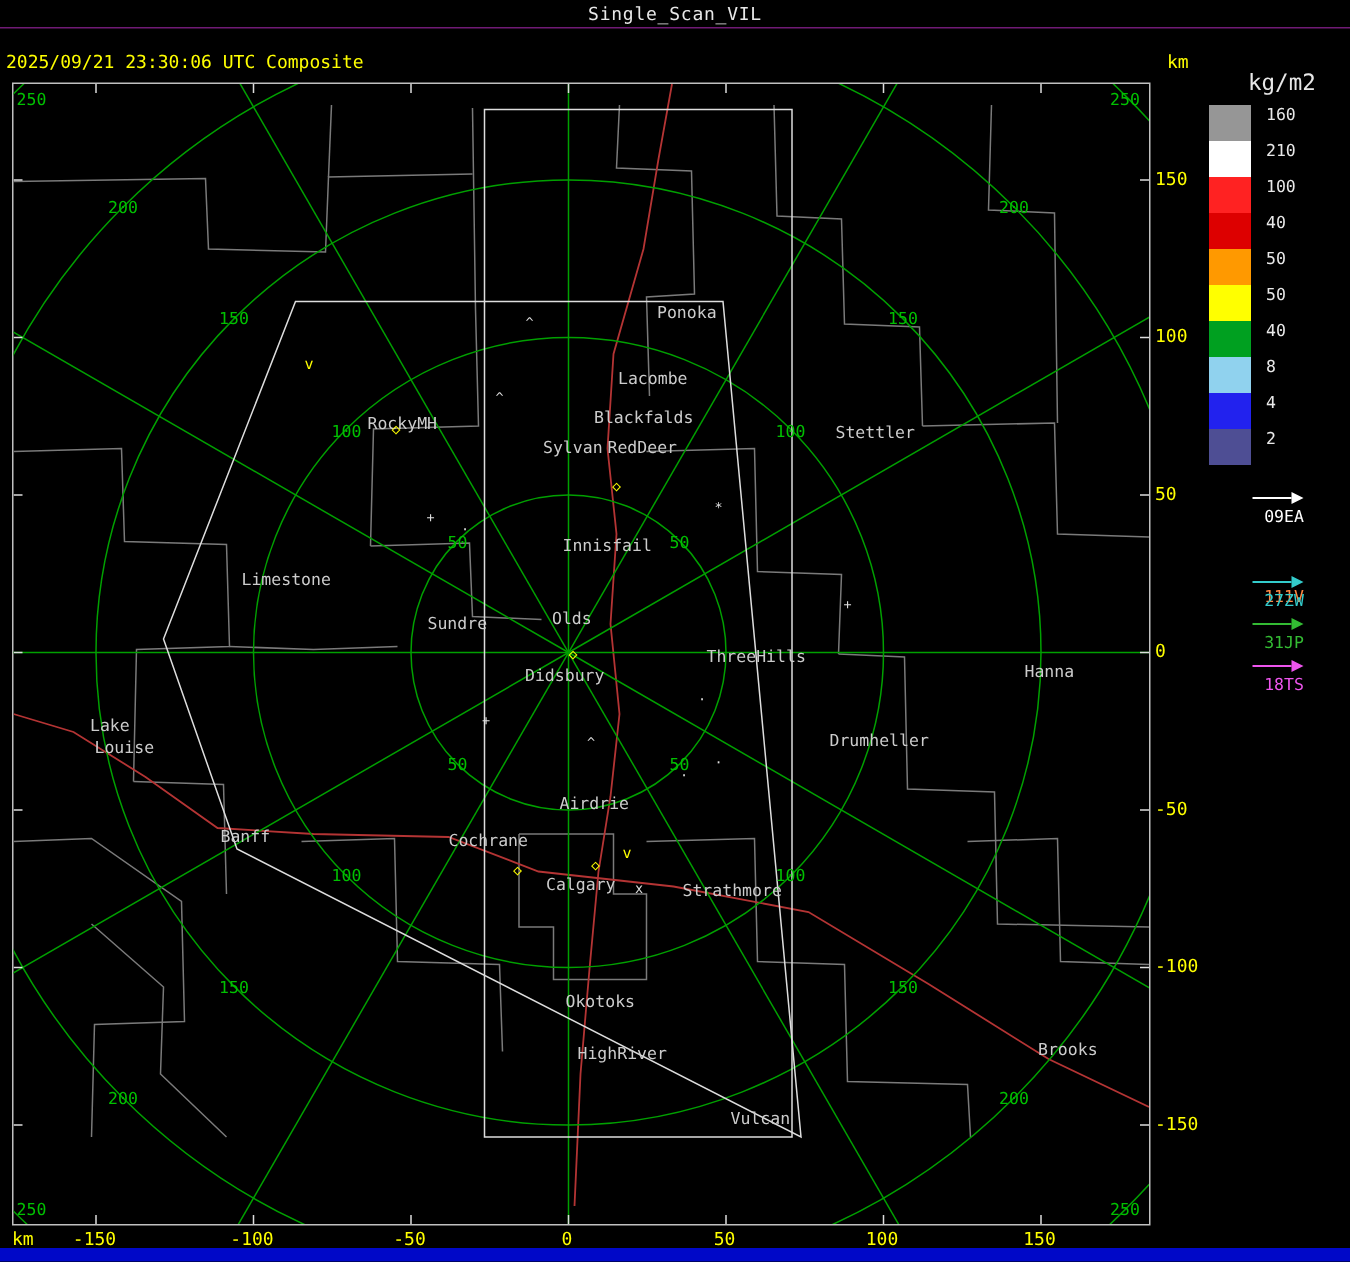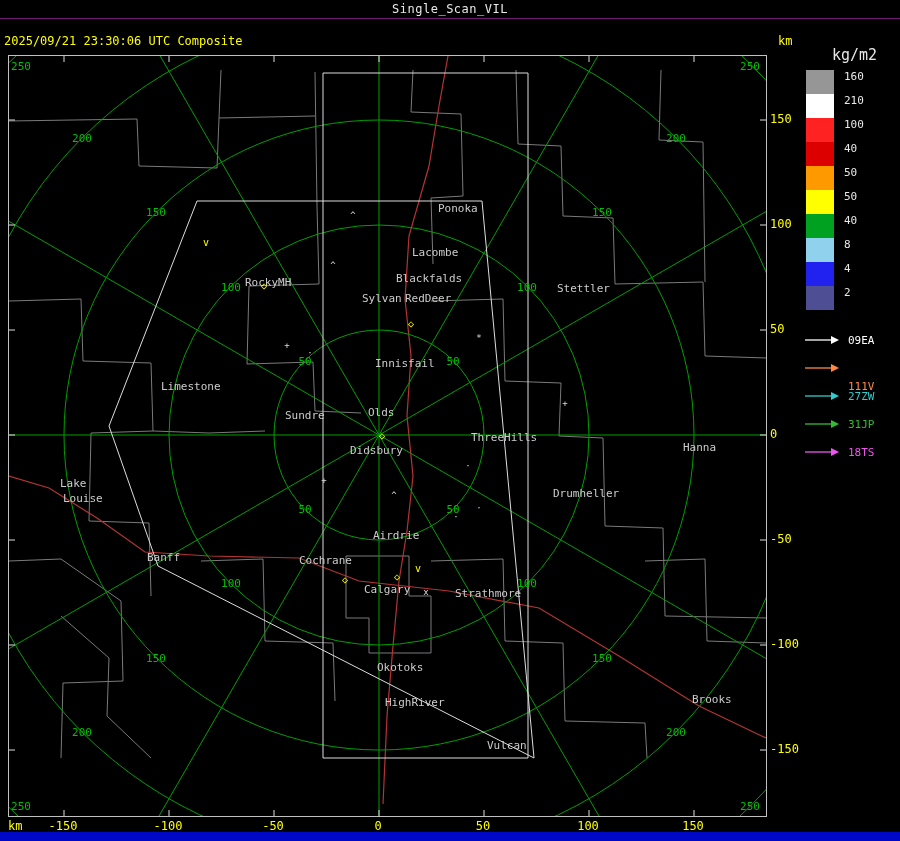--- a/index.html
+++ b/index.html
@@ -33,21 +33,21 @@
   }
   .unit-bottom {
     position:absolute; left:8px; top:819px; color:#ffff00; font-size:12px;
   }
   .legend { position:absolute; left:800px; top:46px; width:100px; }
   .legend-unit { color:#e8e8e8; font-size:15px; margin:0 0 6px 32px; }
   .legend-row { display:flex; height:24px; }
   .swatch { width:28px; height:24px; margin-left:6px; }
   .legend-val { margin-left:10px; font-size:11px; color:#e8e8e8; }
   .legend-tracks { margin-top:16px; }
-  .track-row { display:flex; height:28px; align-items:center; margin-left:4px; }
+  .track-row { display:flex; height:28px; align-items:center; margin-left:4px;flex-direction:column; }
   .track-label { margin-left:8px; font-size:11px; }
   .bottombar {
     position:absolute; left:0; top:832px; width:900px; height:9px;
     background:#0008c8;
   }
 </style>
 </head>
 <body>
 
 <div class="titlebar">

